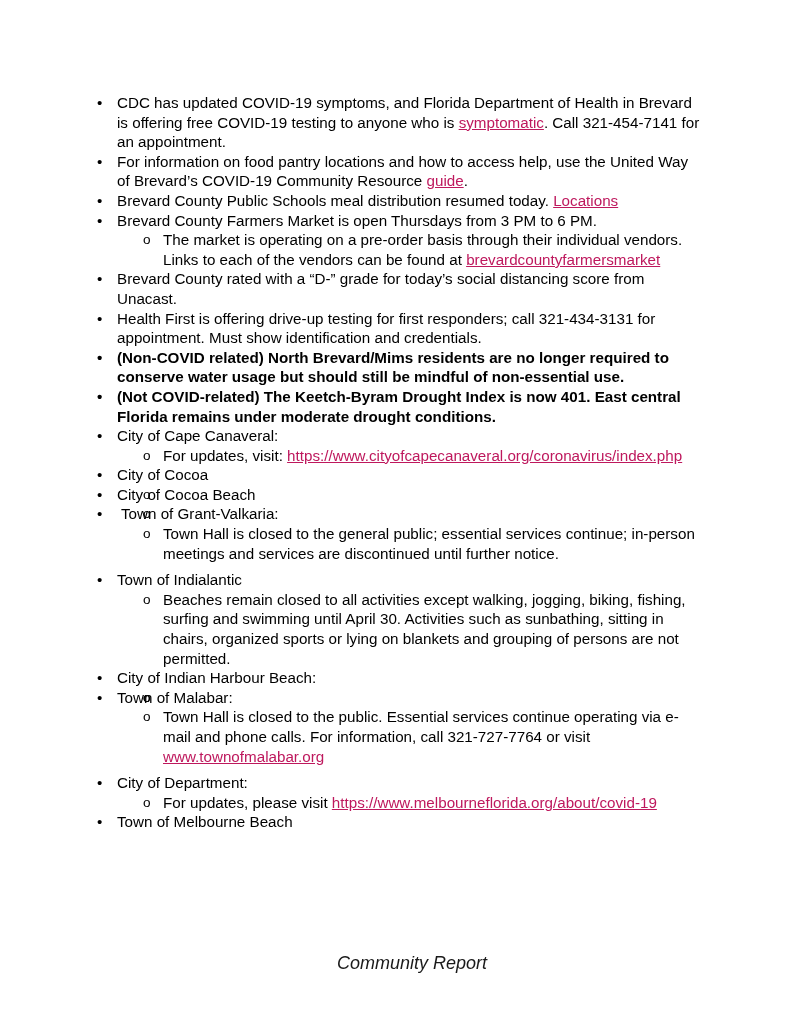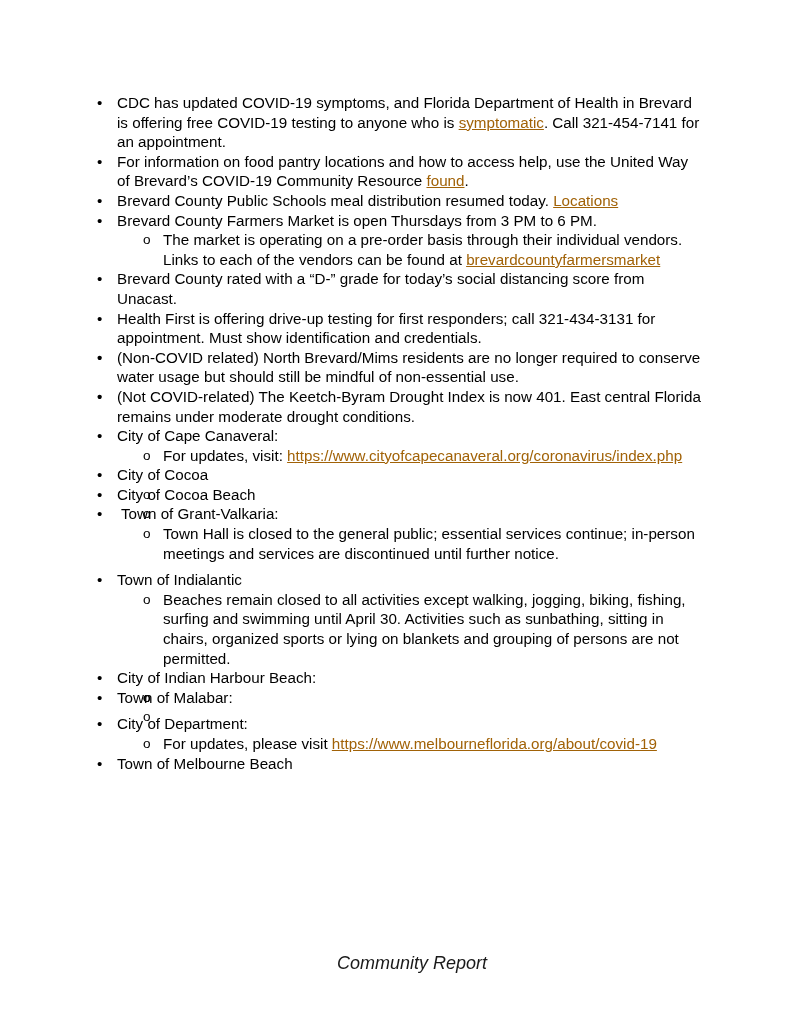--- a/index.html
+++ b/index.html
@@ -43,42 +43,42 @@
   }
   li.b1 > .marker {
     position: absolute;
     left: 0px;
     top: 0px;
     width: 14px;
     font-size: 15.2px;
     line-height: 19.6px;
     color: #000000;
   }
-  li.b1.bold > .text { font-weight: normal; }
+  li.b1.bold > .text { font-weight: bold; }
   li.b1.bold > .marker { font-weight: bold; }
   li.b2 {
     position: relative;
     padding-left: 66px;
     font-size: 15.2px;
     line-height: 19.6px;
     margin: 0;
     color: #000000;
   }
   li.b2 > .marker {
     position: absolute;
     left: 46px;
     top: 0px;
     width: 16px;
     font-size: 13.6px;
     line-height: 20.4px;
     color: #000000;
   }
   .text { display: block; }
   a.link {
-    color: #a16207;
+    color: #be185d;
     text-decoration: underline;
   }
   .footer {
     position: absolute;
     left: 16px;
     top: 953px;
     width: 792px;
     text-align: center;
     font-style: italic;
     font-size: 18px;
@@ -92,21 +92,21 @@
 
 <div class="page">
   <div class="content">
     <ul class="lvl1" id="bullet-root">
         <li class="b1">
           <span class="marker">•</span>
           <span class="text"><span>CDC has updated COVID-19 symptoms, and Florida Department of Health in Brevard is offering free COVID-19 testing to anyone who is </span><a class="link" href="#">symptomatic</a><span>. Call 321-454-7141 for an appointment.</span></span>
         </li>
         <li class="b1">
           <span class="marker">•</span>
-          <span class="text"><span>For information on food pantry locations and how to access help, use the United Way of Brevard’s COVID-19 Community Resource </span><a class="link" href="#">found</a><span>.</span></span>
+          <span class="text"><span>For information on food pantry locations and how to access help, use the United Way of Brevard’s COVID-19 Community Resource </span><a class="link" href="#">guide</a><span>.</span></span>
         </li>
         <li class="b1">
           <span class="marker">•</span>
           <span class="text"><span>Brevard County Public Schools meal distribution resumed today. </span><a class="link" href="#">Locations</a></span>
         </li>
         <li class="b1">
           <span class="marker">•</span>
           <span class="text"><span>Brevard County Farmers Market is open Thursdays from 3 PM to 6 PM.</span></span>
         </li>
         <li class="b2">
@@ -176,20 +176,21 @@
         </li>
         <li class="b2">
           <span class="marker">o</span>
         </li>
         <li class="b1">
           <span class="marker">•</span>
           <span class="text"><span>Town of Malabar:</span></span>
         </li>
         <li class="b2">
           <span class="marker">o</span>
+          <span class="text"><span>Town Hall is closed to the public. Essential services continue operating via e-mail and phone calls. For information, call 321-727-7764 or visit </span><a class="link" href="#">www.townofmalabar.org</a></span>
         </li>
         <li class="b1" style="margin-top: 7px;">
           <span class="marker">•</span>
           <span class="text"><span>City of Department:</span></span>
         </li>
         <li class="b2">
           <span class="marker">o</span>
           <span class="text"><span>For updates, please visit </span><a class="link" href="#">https://www.melbourneflorida.org/about/covid-19</a></span>
         </li>
         <li class="b1">

